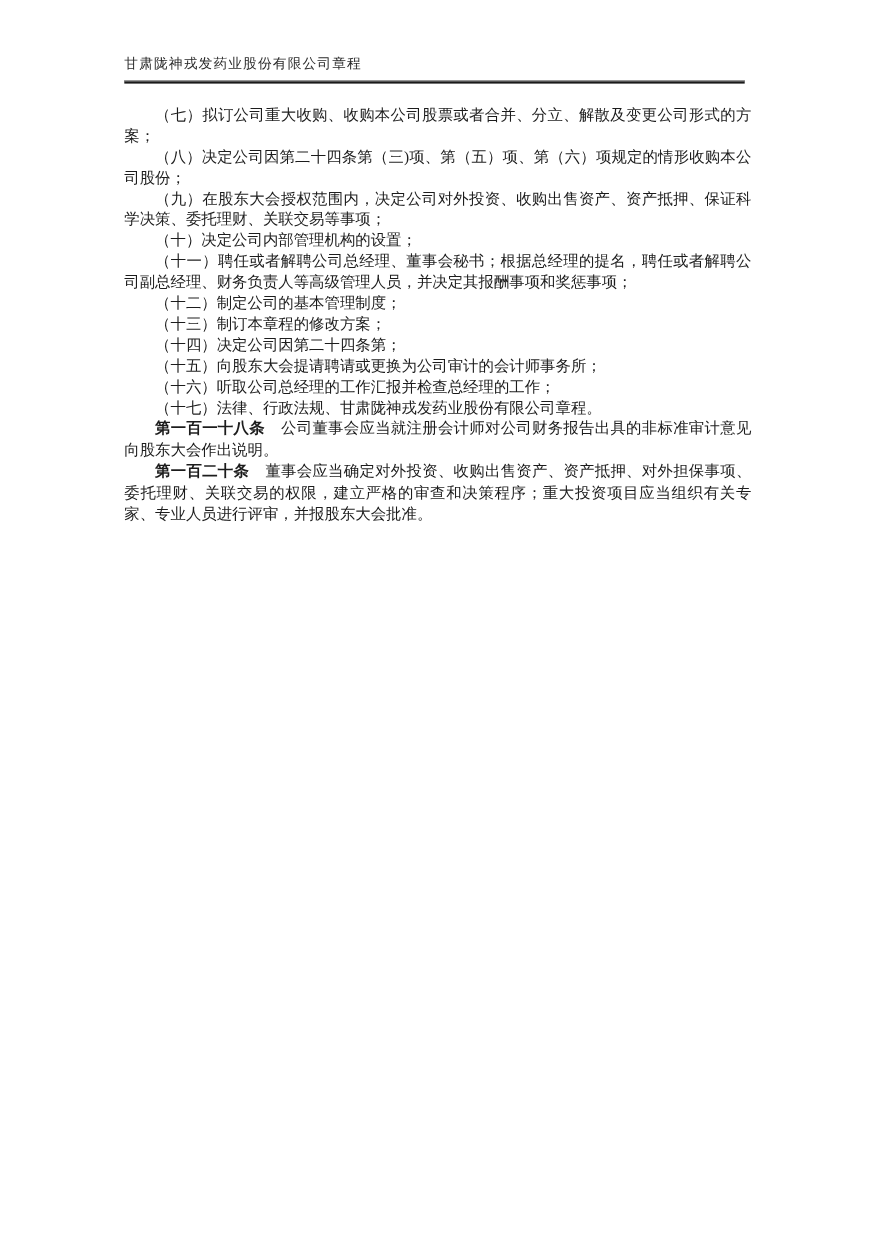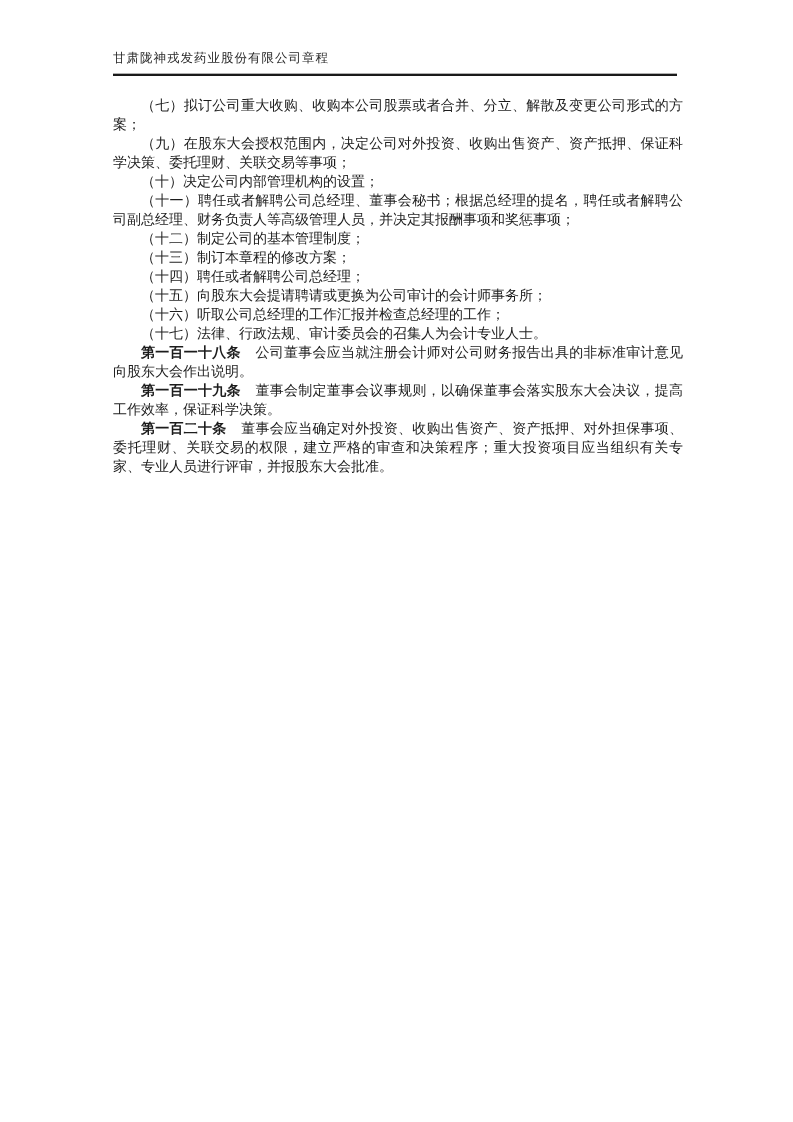--- a/index.html
+++ b/index.html
@@ -45,20 +45,21 @@
     text-align: justify;
   }
   p.para {
     margin: 0;
     padding: 0;
     text-indent: 2em;
   }
   b.lead {
     font-weight: bold;
     margin-right: 1.05em;
+    font-family: Liberation Mono, monospace;
   }
   b.lead:empty { display: none; }
   
   .page-number {
     position: absolute;
     left: 12px;
     top: 1038px;
     width: 100%;
     text-align: center;
     font-size: 12.5px;
@@ -104,31 +105,31 @@
 
 <div class="page">
 
   <div class="header">
     <div class="header-title">甘肃陇神戎发药业股份有限公司章程</div>
     <div class="header-rule"></div>
   </div>
 
   <div class="body-text">
     <p class="para"><span>（七）拟订公司重大收购、收购本公司股票或者合并、分立、解散及变更公司形式的方案；</span></p>
+    <p class="para"><span>（八）决定公司因第二十四条第（三)项、第（五）项、第（六）项规定的情形收购本公司股份；</span></p>
     <p class="para"><span>（九）在股东大会授权范围内，决定公司对外投资、收购出售资产、资产抵押、保证科学决策、委托理财、关联交易等事项；</span></p>
     <p class="para"><span>（十）决定公司内部管理机构的设置；</span></p>
     <p class="para"><span>（十一）聘任或者解聘公司总经理、董事会秘书；根据总经理的提名，聘任或者解聘公司副总经理、财务负责人等高级管理人员，并决定其报酬事项和奖惩事项；</span></p>
     <p class="para"><span>（十二）制定公司的基本管理制度；</span></p>
     <p class="para"><span>（十三）制订本章程的修改方案；</span></p>
-    <p class="para"><span>（十四）聘任或者解聘公司总经理；</span></p>
+    <p class="para"><span>（十四）决定公司因第二十四条第；</span></p>
     <p class="para"><span>（十五）向股东大会提请聘请或更换为公司审计的会计师事务所；</span></p>
     <p class="para"><span>（十六）听取公司总经理的工作汇报并检查总经理的工作；</span></p>
-    <p class="para"><span>（十七）法律、行政法规、审计委员会的召集人为会计专业人士。</span></p>
+    <p class="para"><span>（十七）法律、行政法规、甘肃陇神戎发药业股份有限公司章程。</span></p>
     <p class="para"><b class="lead">第一百一十八条</b><span>公司董事会应当就注册会计师对公司财务报告出具的非标准审计意见向股东大会作出说明。</span></p>
-    <p class="para"><b class="lead">第一百一十九条</b><span>董事会制定董事会议事规则，以确保董事会落实股东大会决议，提高工作效率，保证科学决策。</span></p>
     <p class="para"><b class="lead">第一百二十条</b><span>董事会应当确定对外投资、收购出售资产、资产抵押、对外担保事项、委托理财、关联交易的权限，建立严格的审查和决策程序；重大投资项目应当组织有关专家、专业人员进行评审，并报股东大会批准。</span></p>
   </div>
 
   <div class="page-number">26</div>
 
   <div class="cninfo-logo">
     <div class="logo-row">
       <span class="logo-brand">cninf</span>
       <span class="logo-swirl">
         <svg width="21" height="19" viewBox="0 0 22 20" fill="#b3b3b3" xmlns="http://www.w3.org/2000/svg">

